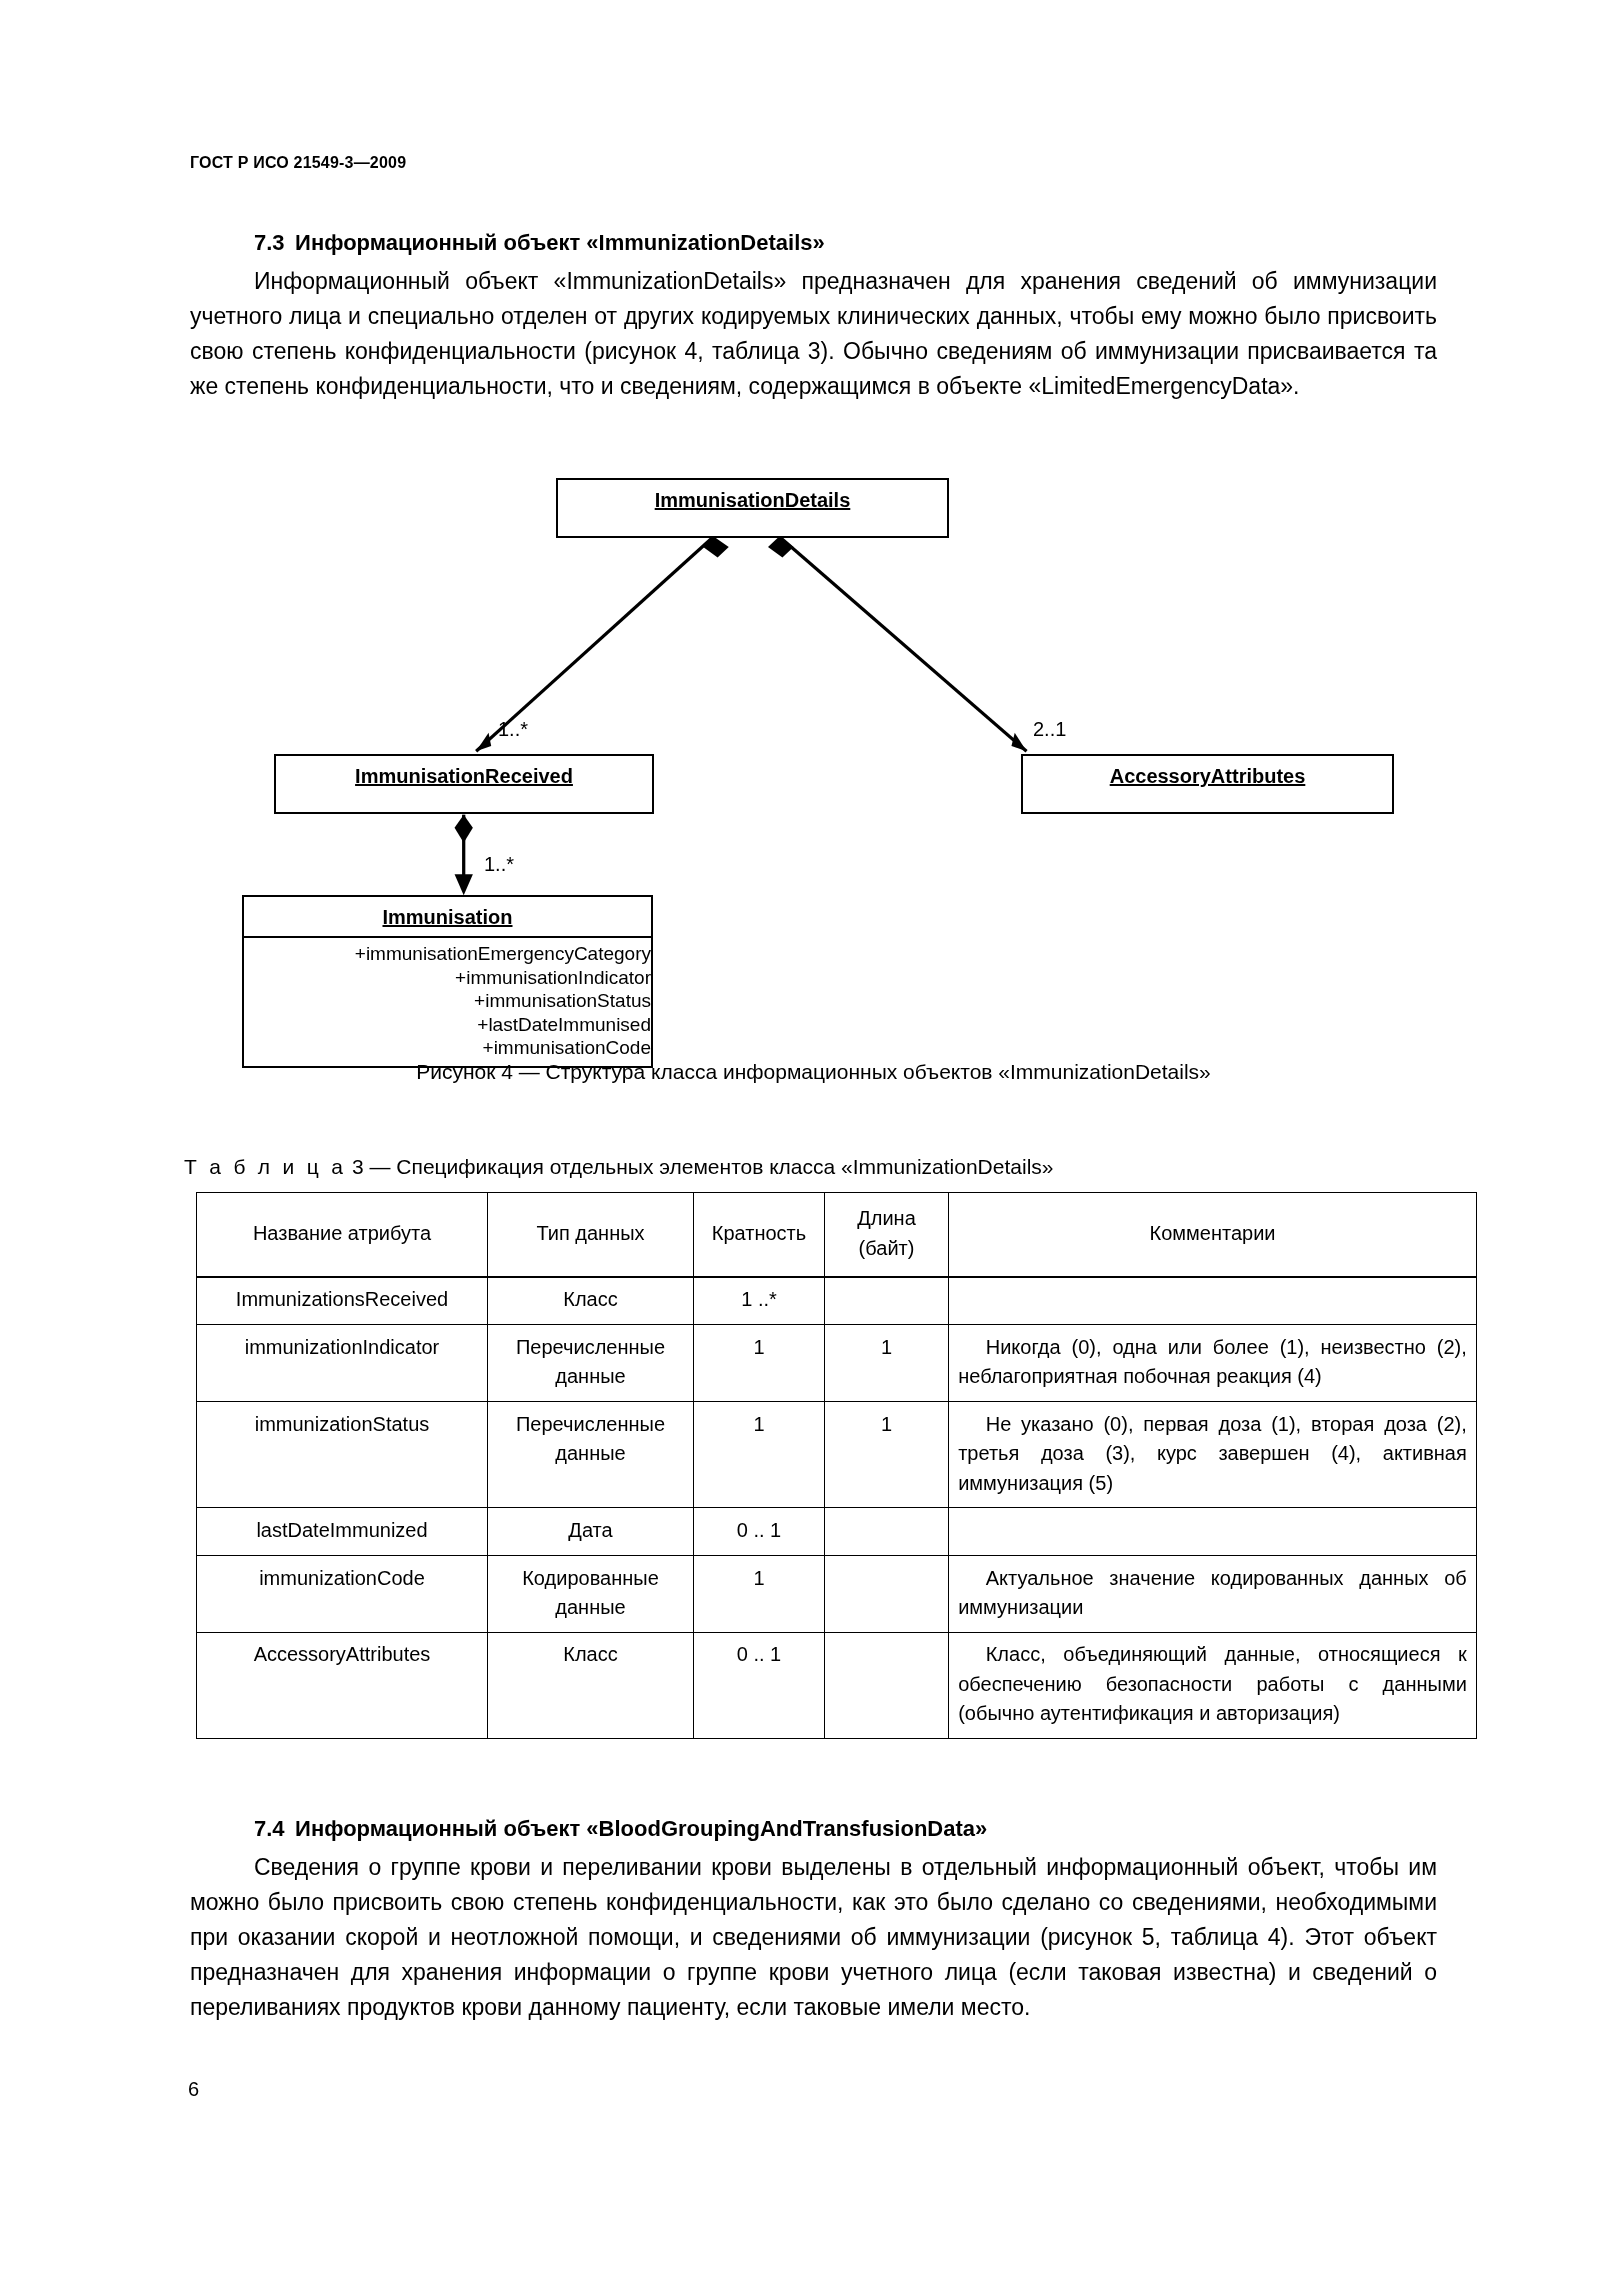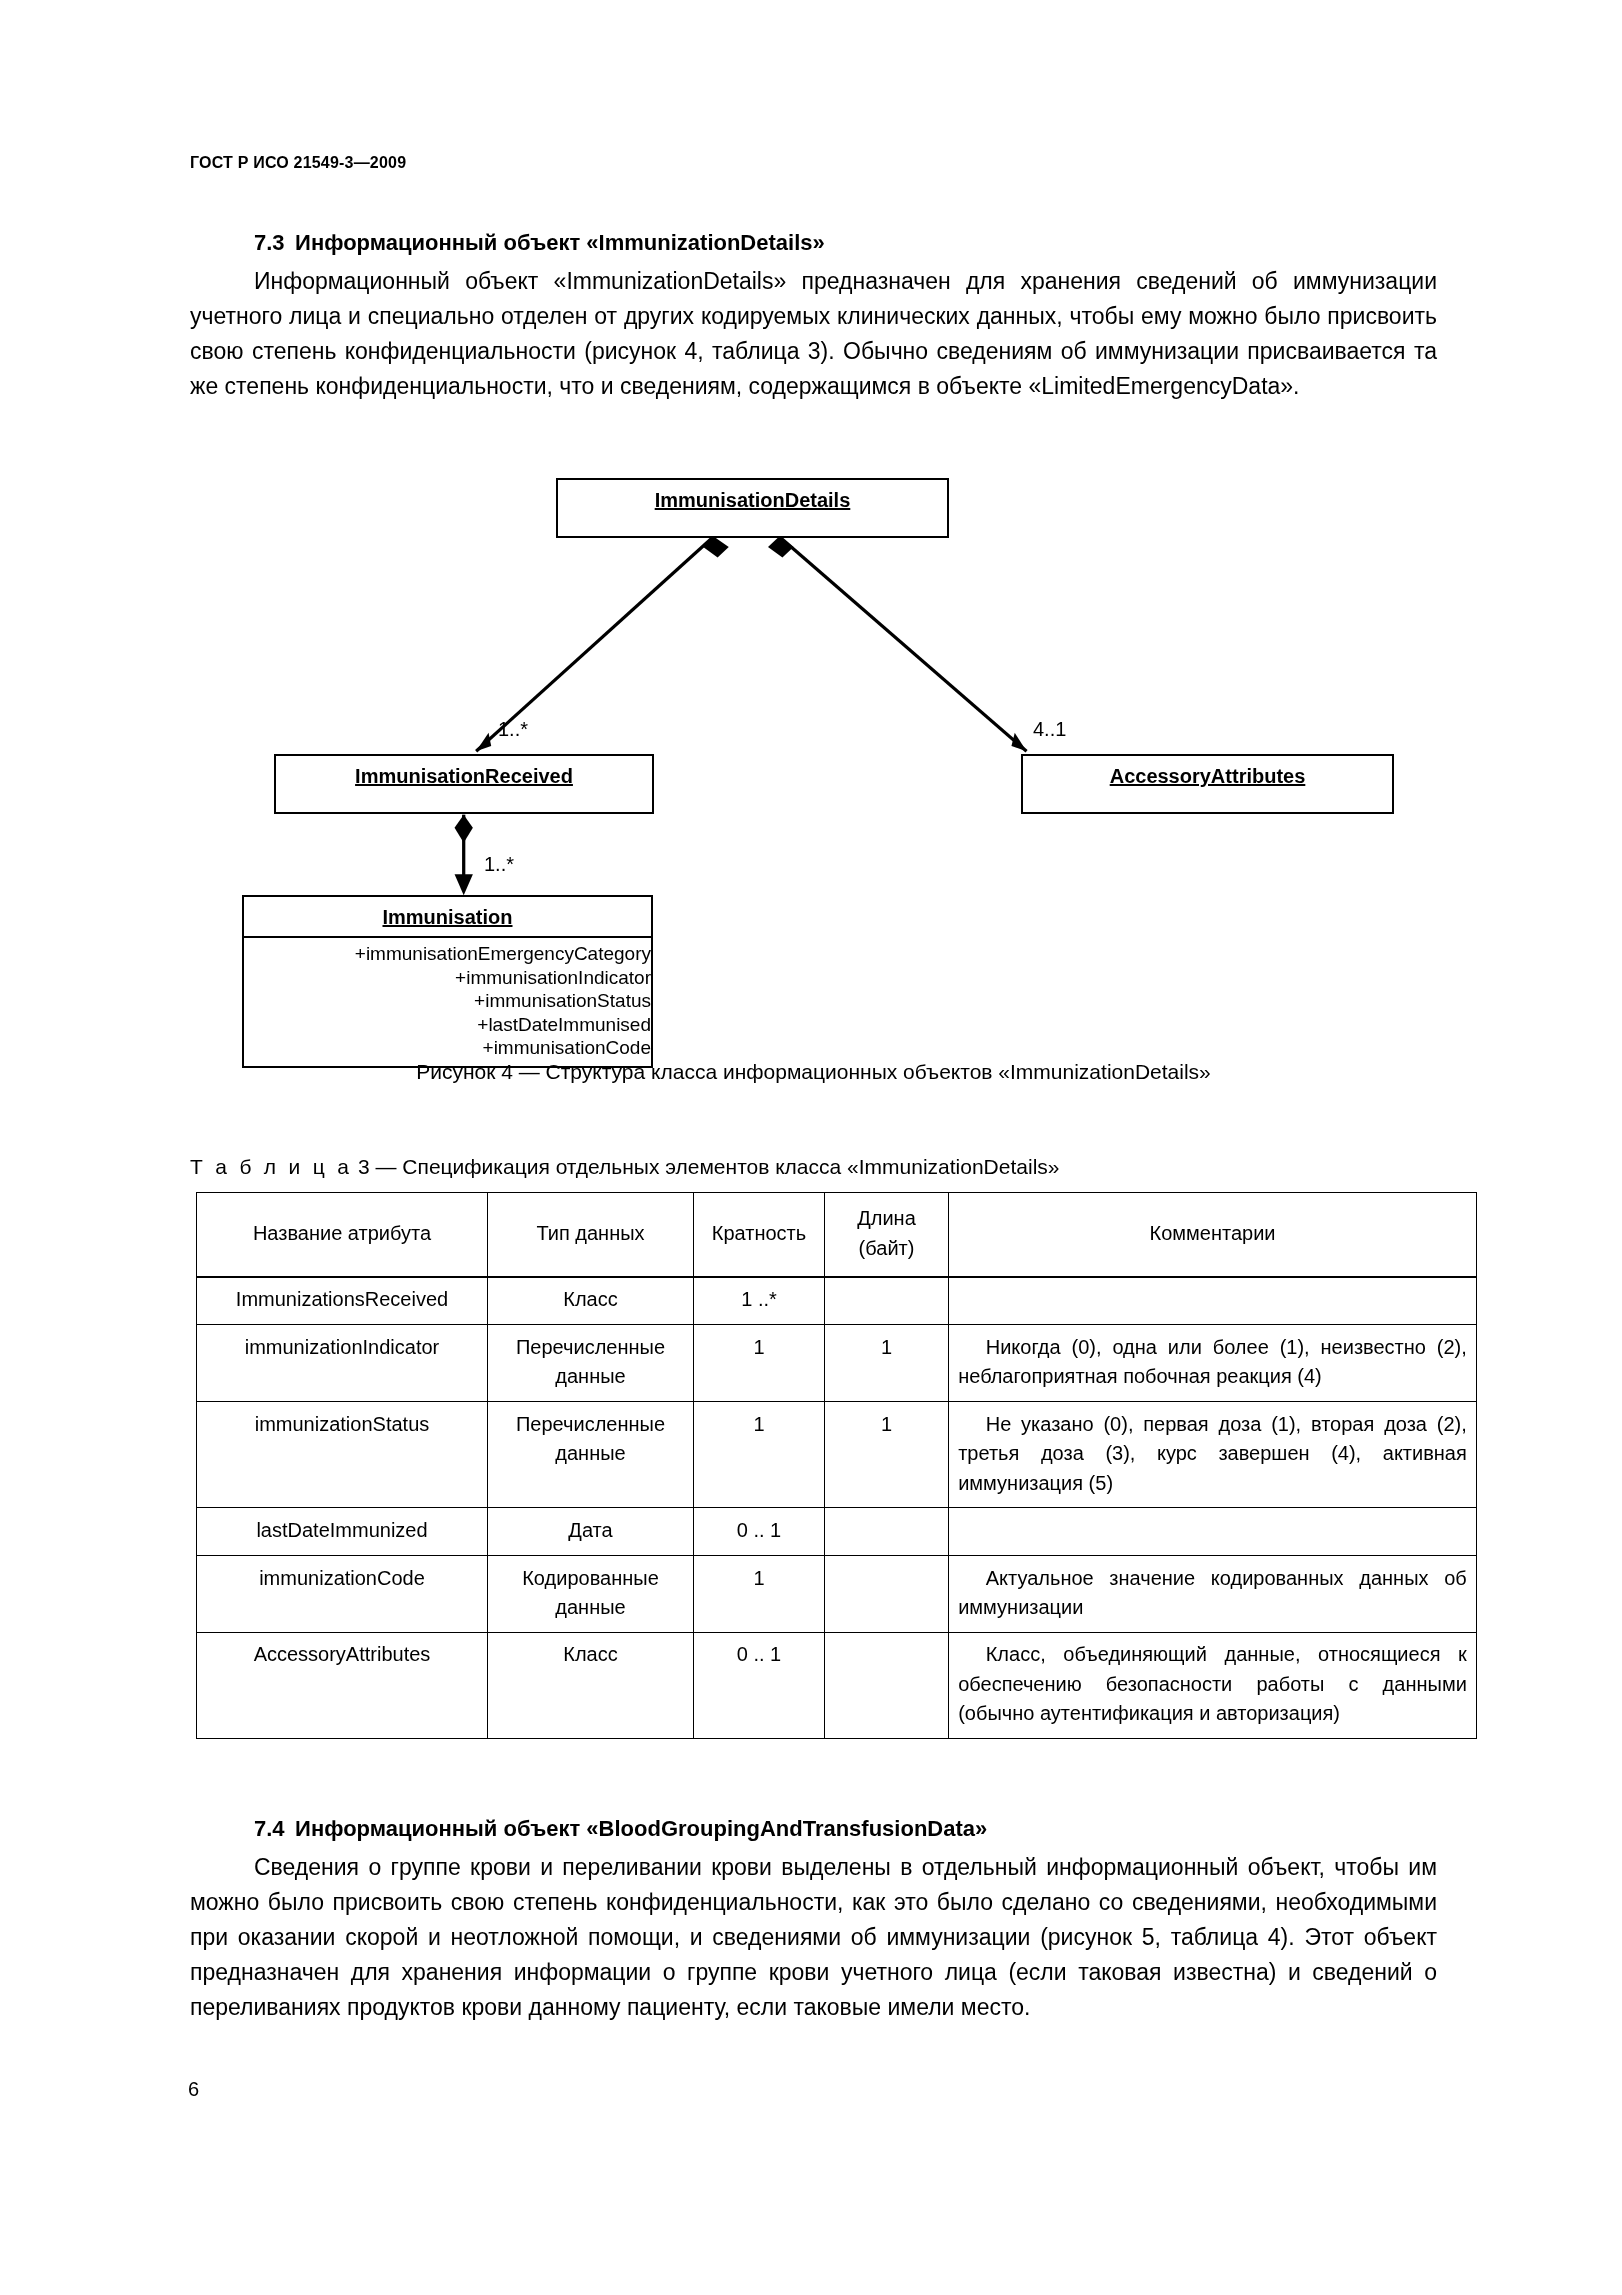--- a/index.html
+++ b/index.html
@@ -66,21 +66,21 @@
   #figure-caption {
     position: absolute;
     left: 190px;
     top: 1060px;
     width: 1247px;
     text-align: center;
     font-size: 21px;
   }
   #table-title {
     position: absolute;
-    left: 190px;
+    left: 184px;
     top: 1155px;
     font-size: 21px;
   }
   #table-title .spaced {
     letter-spacing: 3.3px;
   }
   #spec-table {
     position: absolute;
     left: 196px;
     top: 1192px;
@@ -223,21 +223,21 @@
         <div class="attrs">
           <div>+immunisationEmergencyCategory</div>
           <div>+immunisationIndicator</div>
           <div>+immunisationStatus</div>
           <div>+lastDateImmunised</div>
           <div>+immunisationCode</div>
         </div>
       </div>
 
       <span class="mult" style="left:308px; top:260px;">1..*</span>
-      <span class="mult" style="left:843px; top:260px;">4..1</span>
+      <span class="mult" style="left:843px; top:260px;">2..1</span>
       <span class="mult" style="left:294px; top:395px;">1..*</span>
 
     </div>
   </div>
 
   <div id="figure-caption">Рисунок 4 — Структура класса информационных объектов «ImmunizationDetails»</div>
 
   <div id="table-title">
     <span class="spaced">Т а б л и ц а</span>
     <span>3</span>

